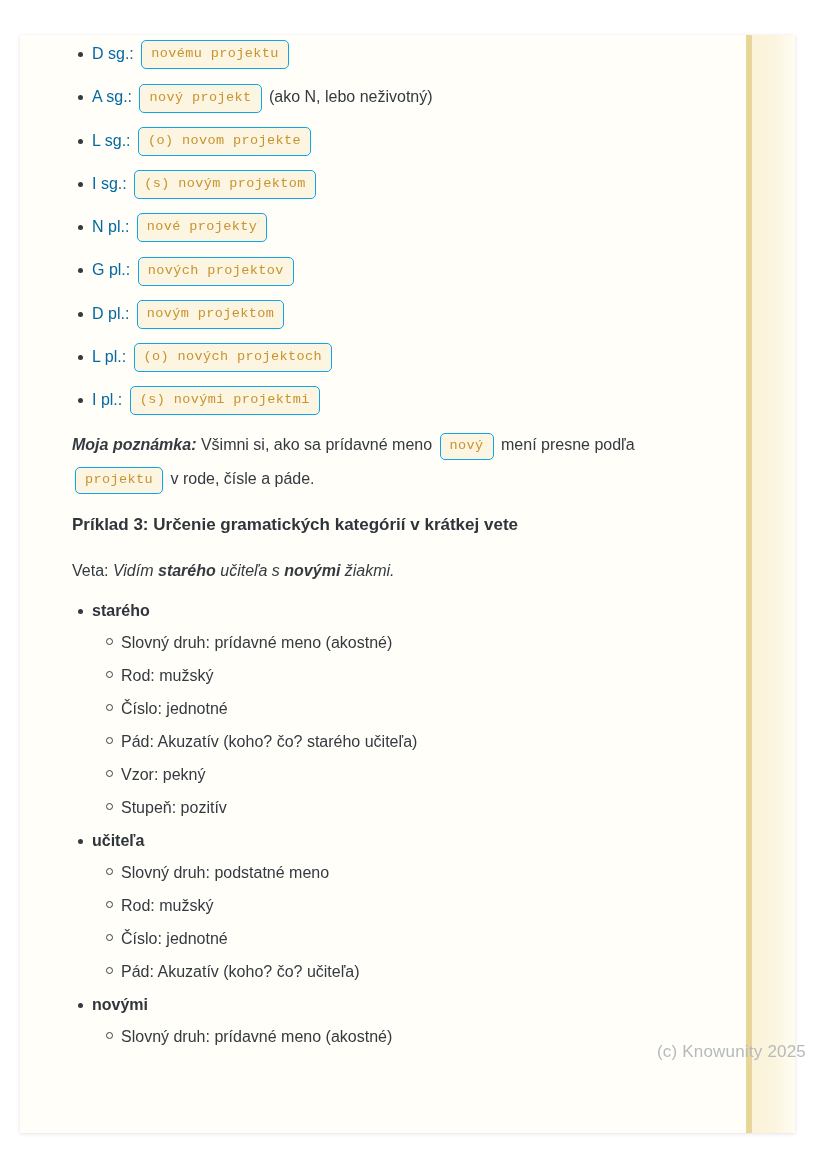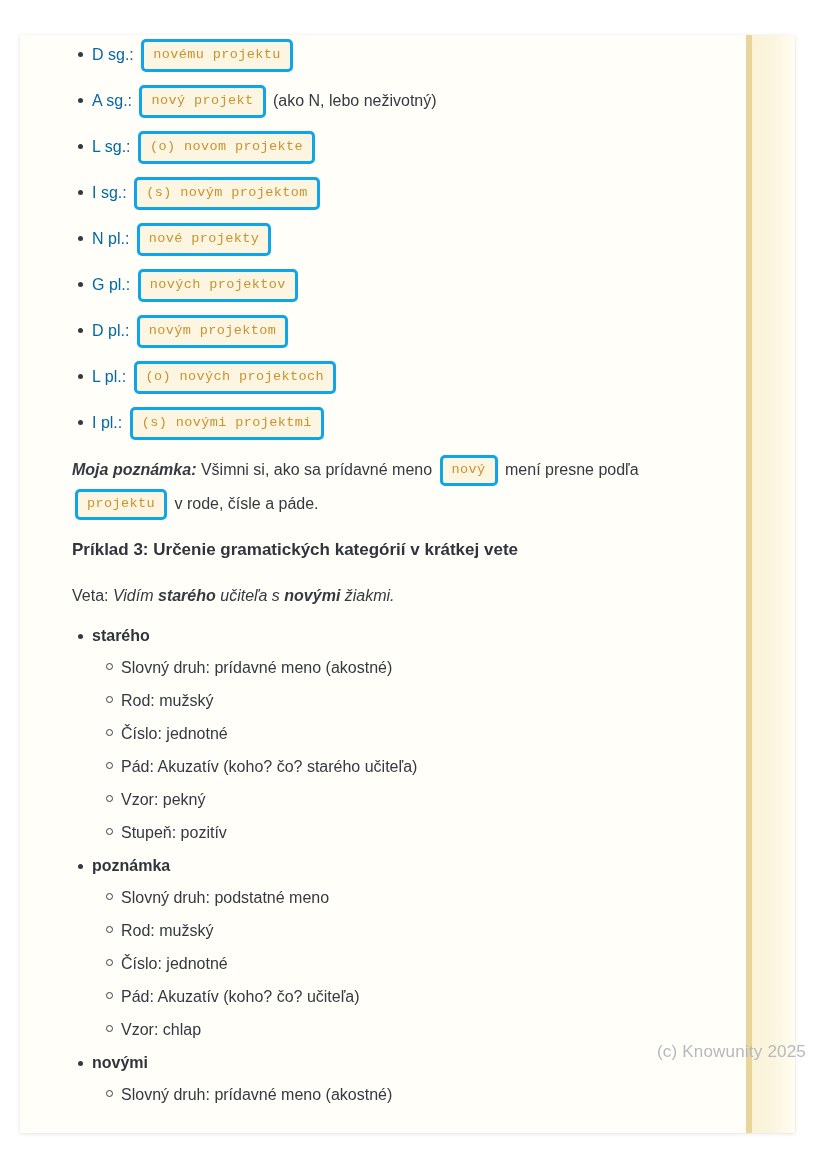--- a/index.html
+++ b/index.html
@@ -36,21 +36,21 @@
     content: ""; position: absolute; left: 6px; top: 13px;
     width: 5px; height: 5px; border-radius: 50%; background: #343a40;
   }
   .case-label { font-weight: normal; color: #0369a1; }
   .chip {
     display: inline-block;
     font-family: "Liberation Mono", monospace;
     font-size: 13.5px; letter-spacing: 0.4px;
     color: #c9932f;
     background: #fcf5e1;
-    border: 3px solid #0ea5e9;
+    border: 1px solid #0ea5e9;
     border-radius: 5px;
     padding: 3px 9px 4px;
     line-height: 20px;
     vertical-align: middle;
     margin: 0 3px;
     white-space: nowrap;
   }
   .case-suffix { color: #343a40; }
   
   .note { margin: 12px 0 0; line-height: 34px; }
@@ -140,31 +140,30 @@
 
   <li class="prop">Pád: Akuzatív (koho? čo? starého učiteľa)</li>
 
   <li class="prop">Vzor: pekný</li>
 
   <li class="prop">Stupeň: pozitív</li>
 </ul>
   </li>
 
   <li class="word-group">
-    <div class="word">poznámka</div>
+    <div class="word">učiteľa</div>
     <ul class="props">
   <li class="prop">Slovný druh: podstatné meno</li>
 
   <li class="prop">Rod: mužský</li>
 
   <li class="prop">Číslo: jednotné</li>
 
   <li class="prop">Pád: Akuzatív (koho? čo? učiteľa)</li>
 
-  <li class="prop">Vzor: chlap</li>
 </ul>
   </li>
 
   <li class="word-group">
     <div class="word">novými</div>
     <ul class="props">
   <li class="prop">Slovný druh: prídavné meno (akostné)</li>
 </ul>
   </li>
 </ul>

